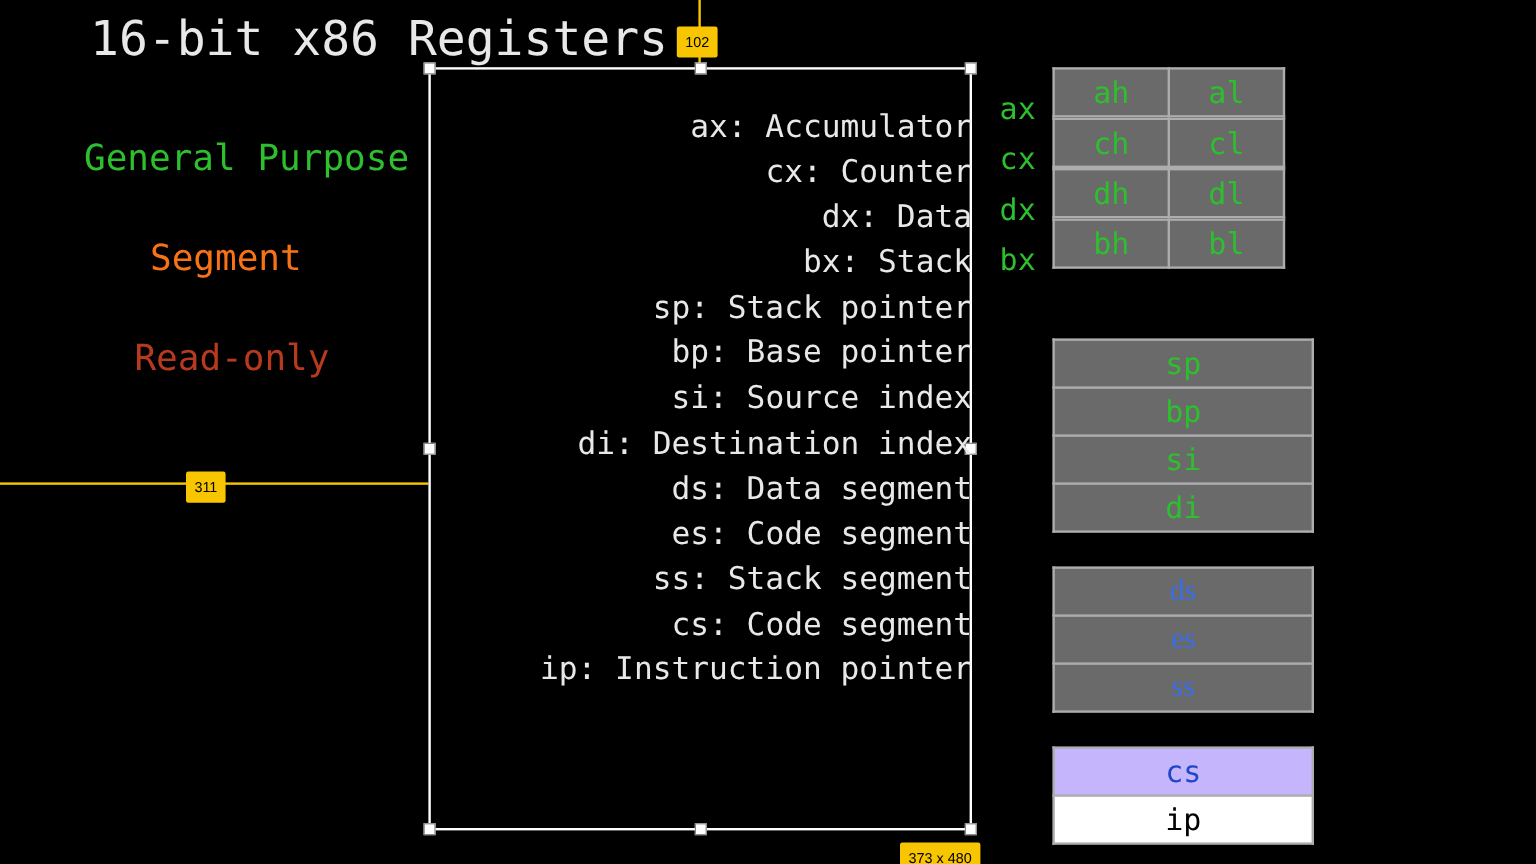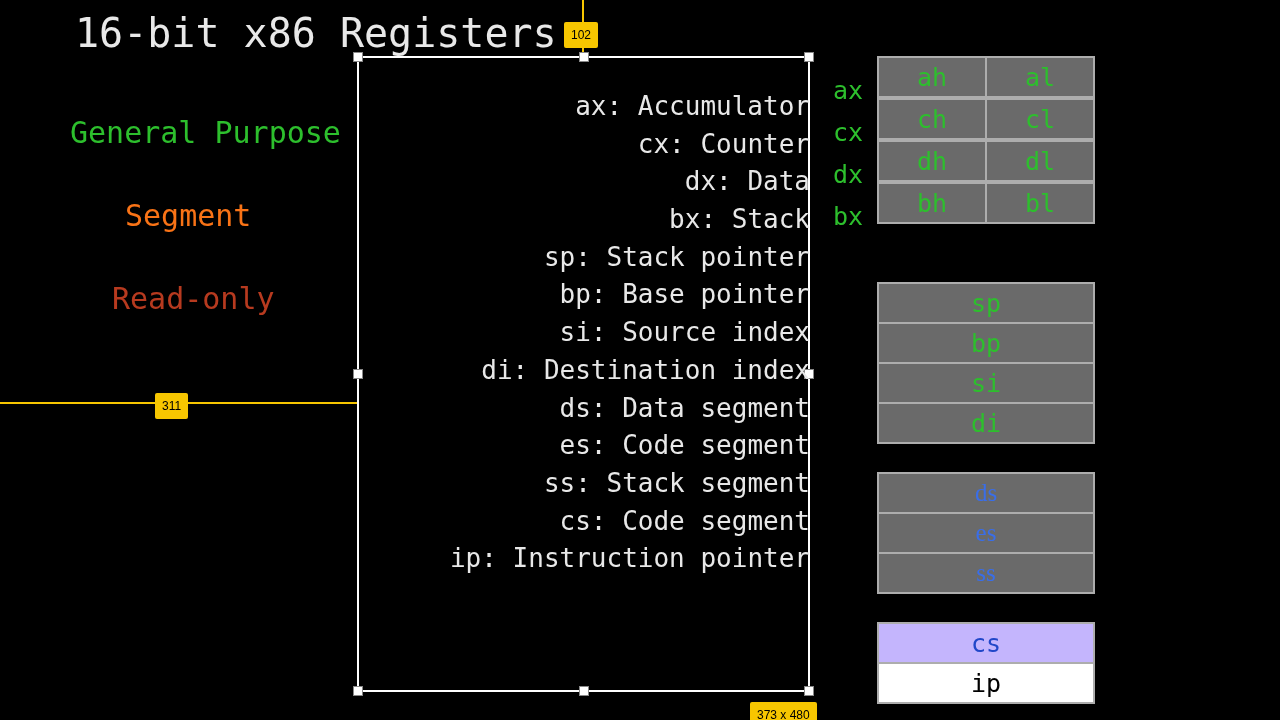--- a/index.html
+++ b/index.html
@@ -92,21 +92,21 @@
 
   
   .tables {
     position: absolute;
     left: 833px; top: 56px;
   }
   table { border-collapse: collapse; margin-bottom: 28px; }
   td {
     background: #6a6a6a;
     border: 2px solid #adadad;
-    width: 108px; height: 40px;
+    width: 96px; height: 40px;
     text-align: center;
     font-size: 25px;
     color: #2dbf2d;
     font-family: inherit;
   }
   .rowlabel {
     color: #2dbf2d;
     font-size: 25px;
     text-align: left;
     padding: 0 8px 0 0;

